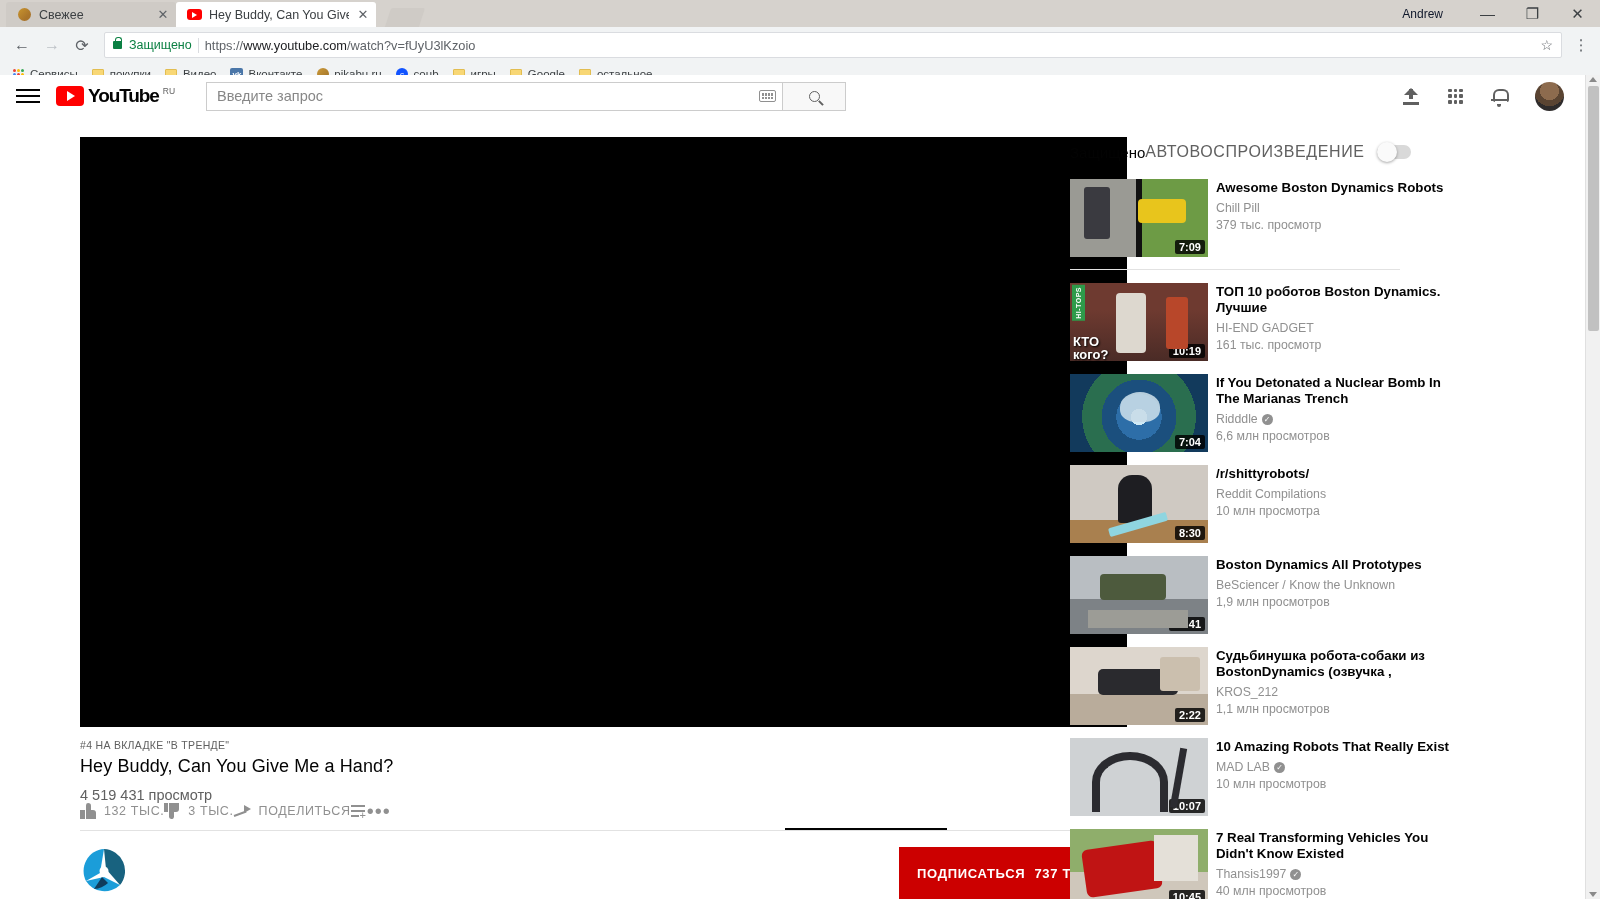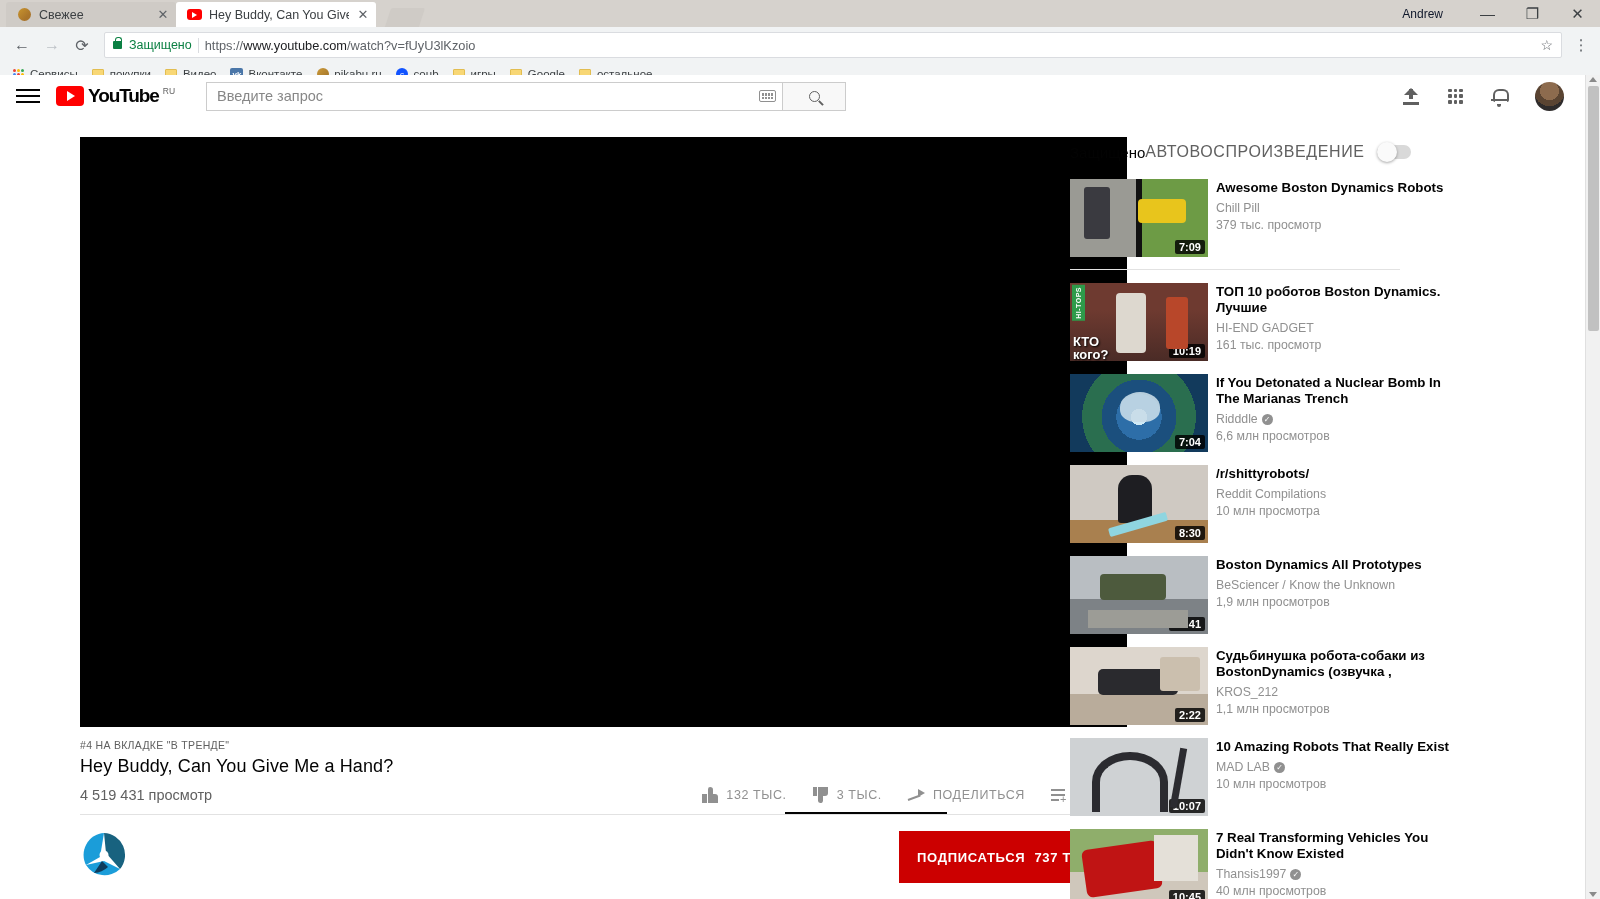--- a/index.html
+++ b/index.html
@@ -114,23 +114,23 @@
   .bell-clap{position:absolute;left:6px;bottom:-2px;width:4px;height:3px;background:#606060;border-radius:0 0 3px 3px;}
   .avatar{width:29px;height:29px;border-radius:50%;background:radial-gradient(circle at 50% 30%,#8d6b4e 0 38%,#5a4432 38% 62%,#2e2b2b 62%);overflow:hidden;}
 
   
   .content{display:flex;padding:20px 0 0 0;}
   .primary{width:1065px;padding-left:80px;}
   .player{width:1047px;height:590px;background:#000;}
   .meta{padding-top:12px;width:1047px;}
   .trend-line{font-size:10.5px;color:#606060;letter-spacing:.3px;text-transform:uppercase;}
   .vtitle{font-size:18px;color:#030303;font-weight:400;margin-top:5px;letter-spacing:.1px;}
-  .metarow{display:flex;align-items:flex-start;justify-content:space-between;margin-top:10px;}
+  .metarow{display:flex;align-items:flex-start;justify-content:space-between;margin-top:10px;flex-direction:column;}
   .views{font-size:14.5px;color:#606060;}
-  .actions{display:flex;align-items:center;gap:26px;padding-right:10px;}
+  .actions{display:flex;align-items:center;padding-right:10px;}
   .act{display:flex;align-items:center;gap:8px;font-size:12.5px;color:#909090;letter-spacing:.6px;cursor:pointer;text-transform:uppercase;}
   .thumb-up{width:16px;height:16px;position:relative;}
   .thumb-up::before{content:"";position:absolute;left:0;bottom:0;width:4.5px;height:9px;background:#909090;}
   .thumb-up::after{content:"";position:absolute;left:5.5px;bottom:0;width:10px;height:9px;background:#909090;border-top-right-radius:3px;}
   .tu-stem{position:absolute;left:5.5px;bottom:9px;width:5px;height:7px;background:#909090;border-top-left-radius:3px;border-top-right-radius:4px;}
   .thumb-dn{width:16px;height:16px;position:relative;transform:rotate(180deg);}
   .thumb-dn::before{content:"";position:absolute;left:11.5px;bottom:0;width:4.5px;height:9px;background:#909090;}
   .thumb-dn::after{content:"";position:absolute;left:1px;bottom:0;width:10px;height:9px;background:#909090;border-top-left-radius:3px;}
   .td-stem{position:absolute;left:5.5px;bottom:9px;width:5px;height:7px;background:#909090;border-top-left-radius:4px;border-top-right-radius:3px;}
   .share-ico{width:17px;height:13px;position:relative;}

